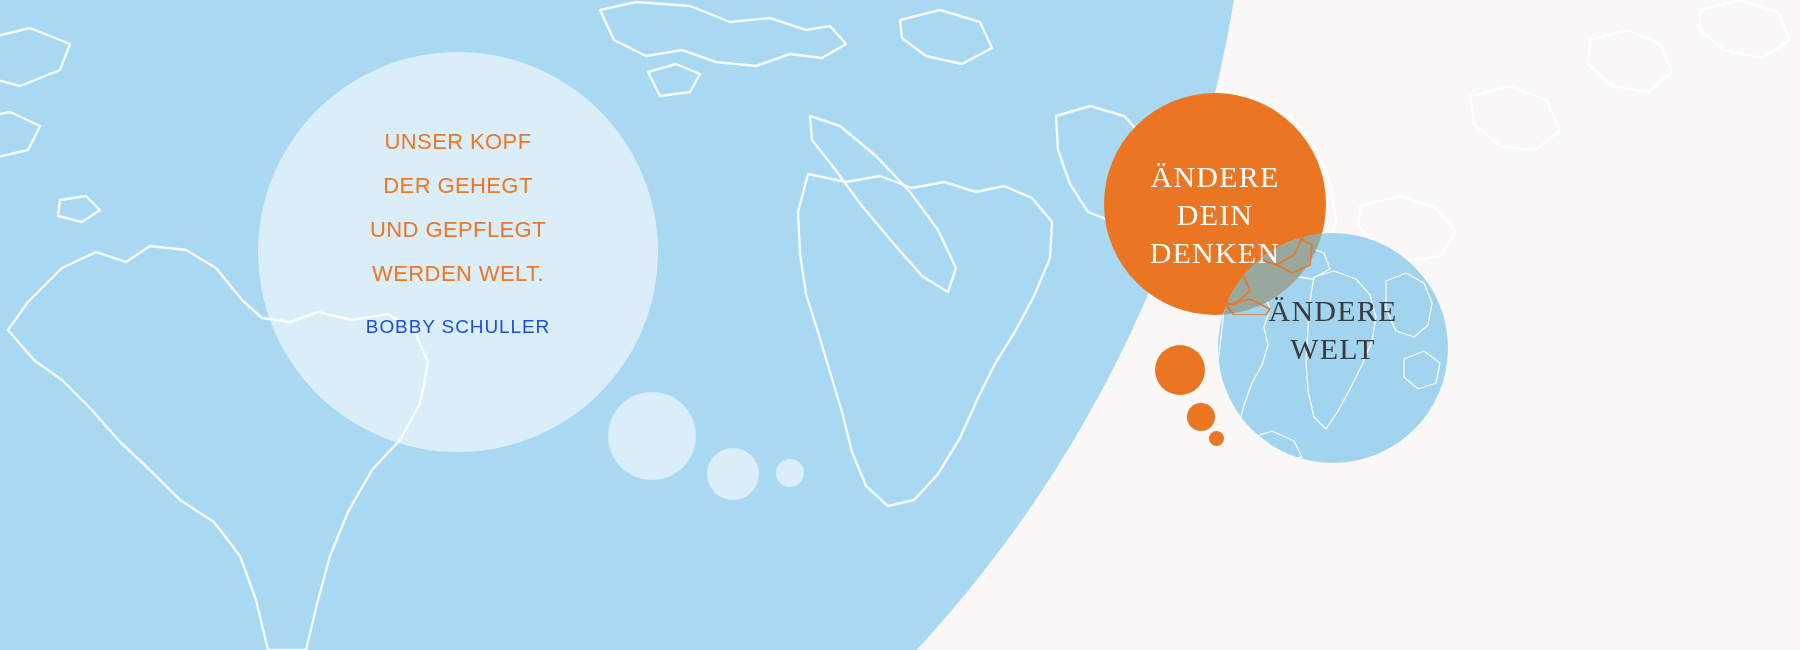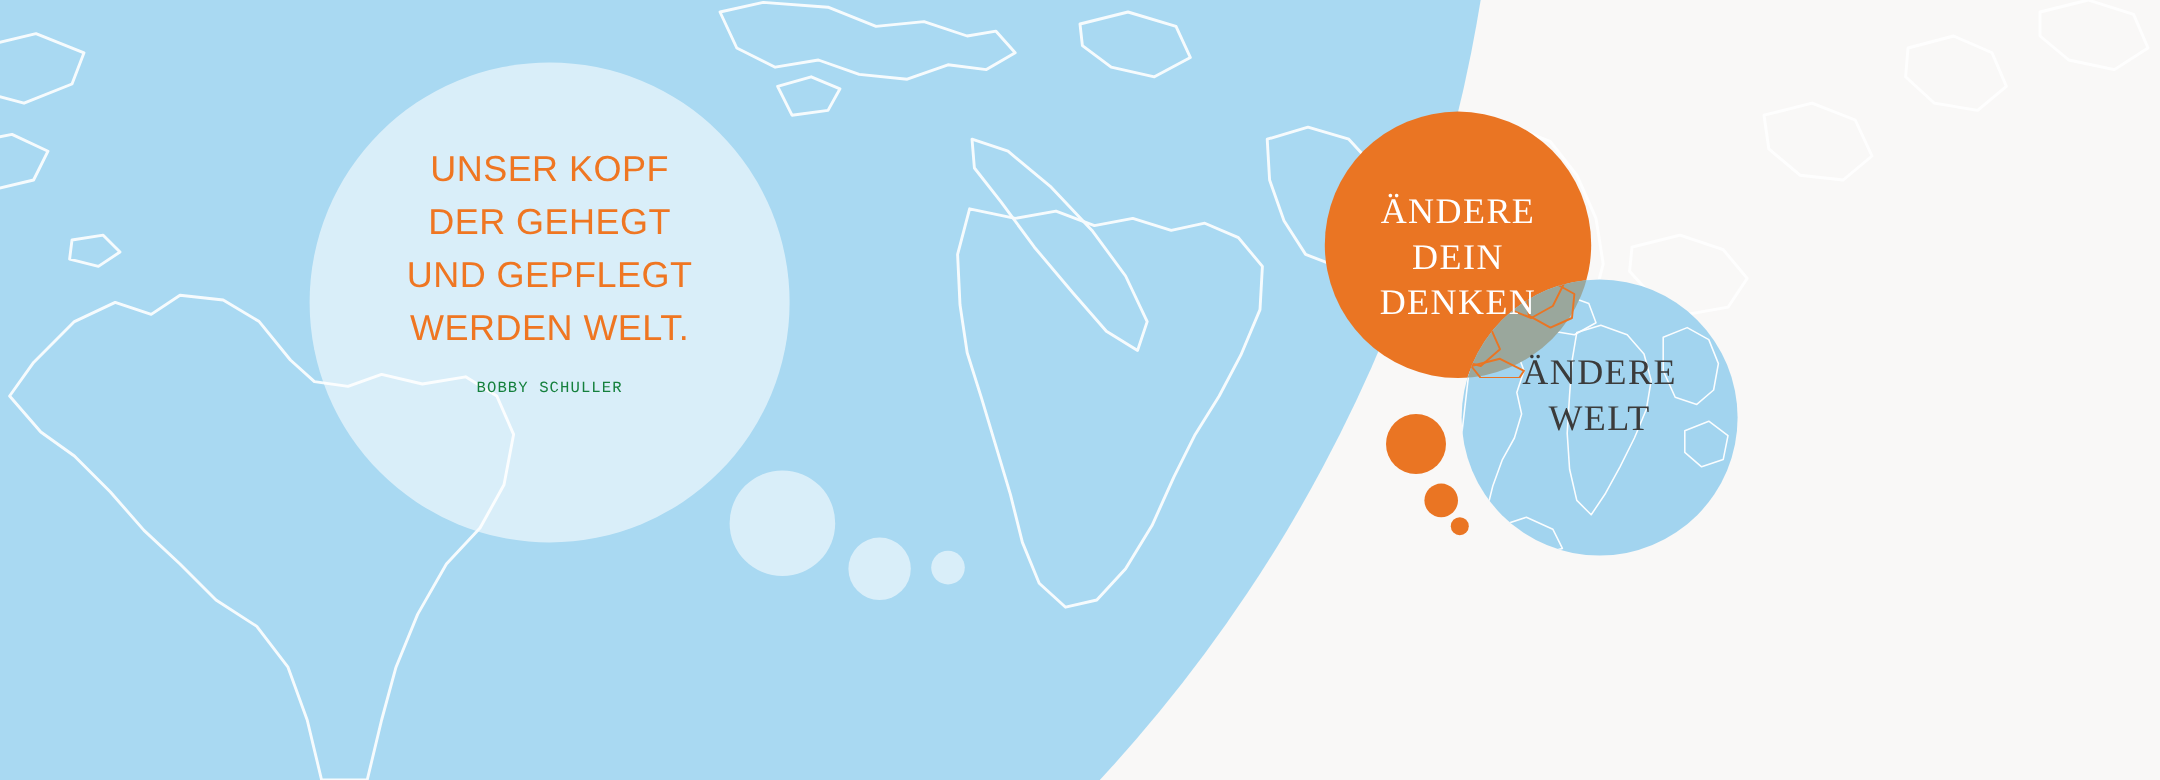--- a/index.html
+++ b/index.html
@@ -53,31 +53,30 @@
   
   .quote {
     position: absolute;
     left: 258px;
     top: 120px;
     width: 400px;
     text-align: center;
     color: #ef7622;
   }
   .quote-line {
-    font-size: 30px;
+    font-size: 22px;
     line-height: 44px;
     letter-spacing: .4px;
     white-space: nowrap;
   }
   .quote-author {
     margin-top: 20px;
-    font-size: 13px;
+    font-size: 19px;
     letter-spacing: .9px;
-    color: #15803d;
-    font-family: Liberation Mono, monospace;
+    color: #1d4ed8;
   }
 
   
   .orange-globe {
     position: absolute;
     left: 1104px;
     top: 93px;
     width: 222px;
     height: 222px;
     border-radius: 50%;

